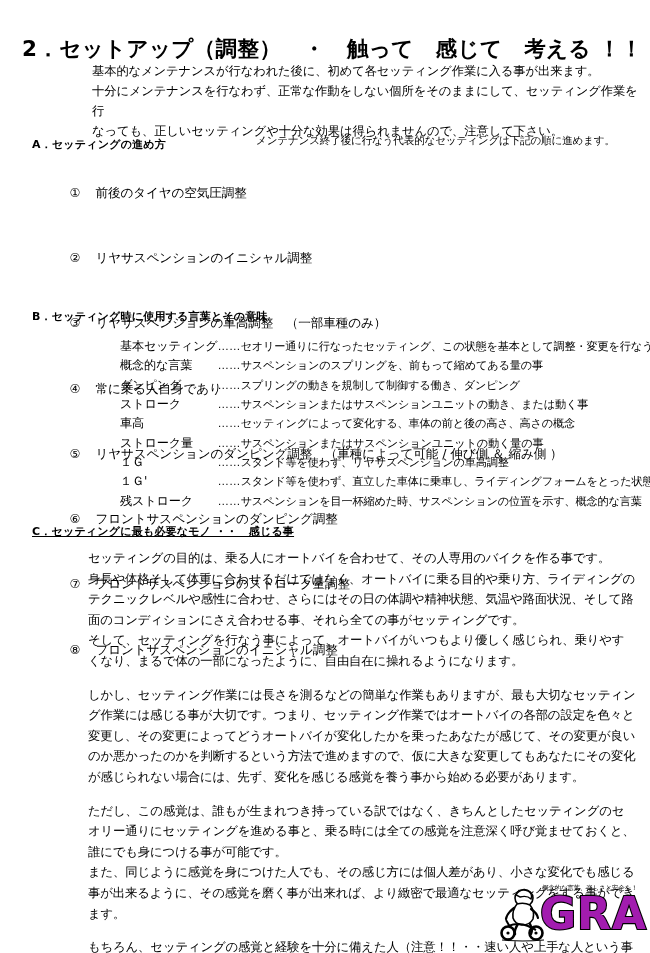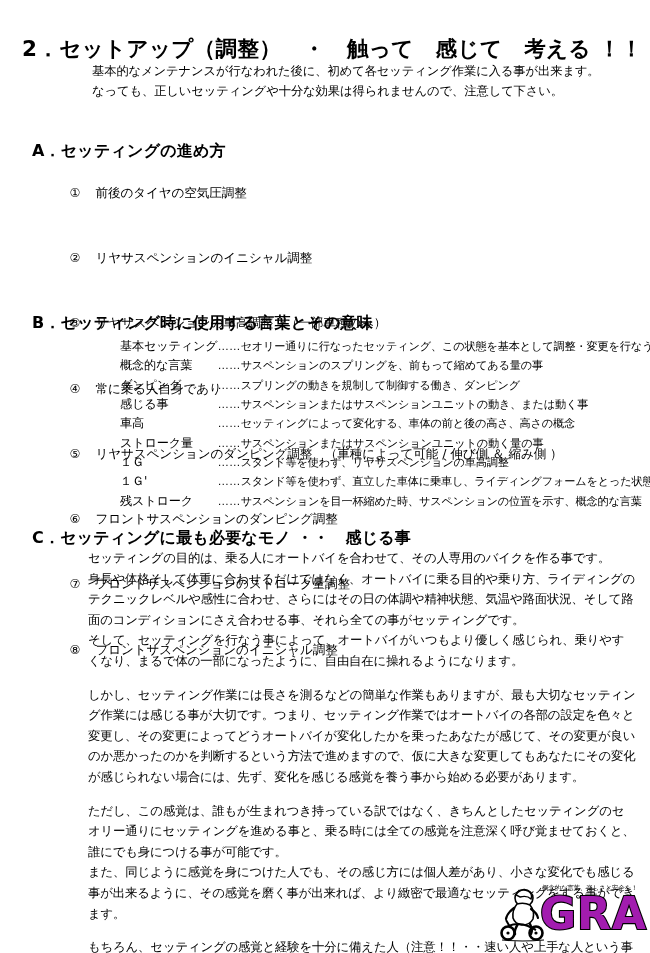--- a/index.html
+++ b/index.html
@@ -42,37 +42,37 @@
     width: 548px;
     font-size: 12.3px;
     line-height: 1.62;
     letter-spacing: -0.1px;
   }
   .intro p { margin: 0; }
 
   
   .sec-head {
     position: absolute;
-    font-size: 16px;
+    font-size: 11px;
     font-weight: bold;
     letter-spacing: 0.2px;
     white-space: pre;
   }
   .sec-head-note {
     position: absolute;
     font-size: 10.6px;
     font-weight: normal;
     letter-spacing: -0.2px;
     white-space: pre;
   }
 
   #sec-a-head { left: 32px; top: 128px; }
   #sec-a-note { left: 256px; top: 134px; }
   #sec-b-head { left: 32px; top: 300px; }
-  #sec-c-head { left: 32px; top: 515px; }
+  #sec-c-head { left: 32px; top: 515px; text-decoration: underline; }
 
   
   .steps {
     position: absolute;
     left: 46px;
     top: 160px;
     margin: 0;
     padding: 0;
     list-style: none;
     font-size: 12.6px;
@@ -173,24 +173,26 @@
 </style>
 </head>
 <body>
 
 <div class="page">
 
   <h1 class="doc-title">2．セットアップ（調整）　・　触って　感じて　考える ！！</h1>
 
   <div class="intro">
     <p>基本的なメンテナンスが行なわれた後に、初めて各セッティング作業に入る事が出来ます。</p>
+    <p>十分にメンテナンスを行なわず、正常な作動をしない個所をそのままにして、セッティング作業を行</p>
     <p>なっても、正しいセッティングや十分な効果は得られませんので、注意して下さい。</p>
   </div>
 
   <h2 id="sec-a-head" class="sec-head">A．セッティングの進め方</h2>
+  <span id="sec-a-note" class="sec-head-note">メンテナンス終了後に行なう代表的なセッティングは下記の順に進めます。</span>
 
   <ul class="steps">
     <li>
       <span class="num">①</span><span>前後のタイヤの空気圧調整</span>
     </li>
     <li>
       <span class="num">②</span><span>リヤサスペンションのイニシャル調整</span>
     </li>
     <li>
       <span class="num">③</span><span>リヤサスペンションの車高調整　（一部車種のみ）</span>
@@ -225,21 +227,21 @@
         <td class="term">概念的な言葉</td>
         <td class="dots">……</td>
         <td class="desc">サスペンションのスプリングを、前もって縮めてある量の事</td>
       </tr>
       <tr>
         <td class="term">ダンピング</td>
         <td class="dots">……</td>
         <td class="desc">スプリングの動きを規制して制御する働き、ダンピング</td>
       </tr>
       <tr>
-        <td class="term">感じる事</td>
+        <td class="term">ストローク</td>
         <td class="dots">……</td>
         <td class="desc">サスペンションまたはサスペンションユニットの動き、または動く事</td>
       </tr>
       <tr>
         <td class="term">車高</td>
         <td class="dots">……</td>
         <td class="desc">セッティングによって変化する、車体の前と後の高さ、高さの概念</td>
       </tr>
       <tr>
         <td class="term">ストローク量</td>

